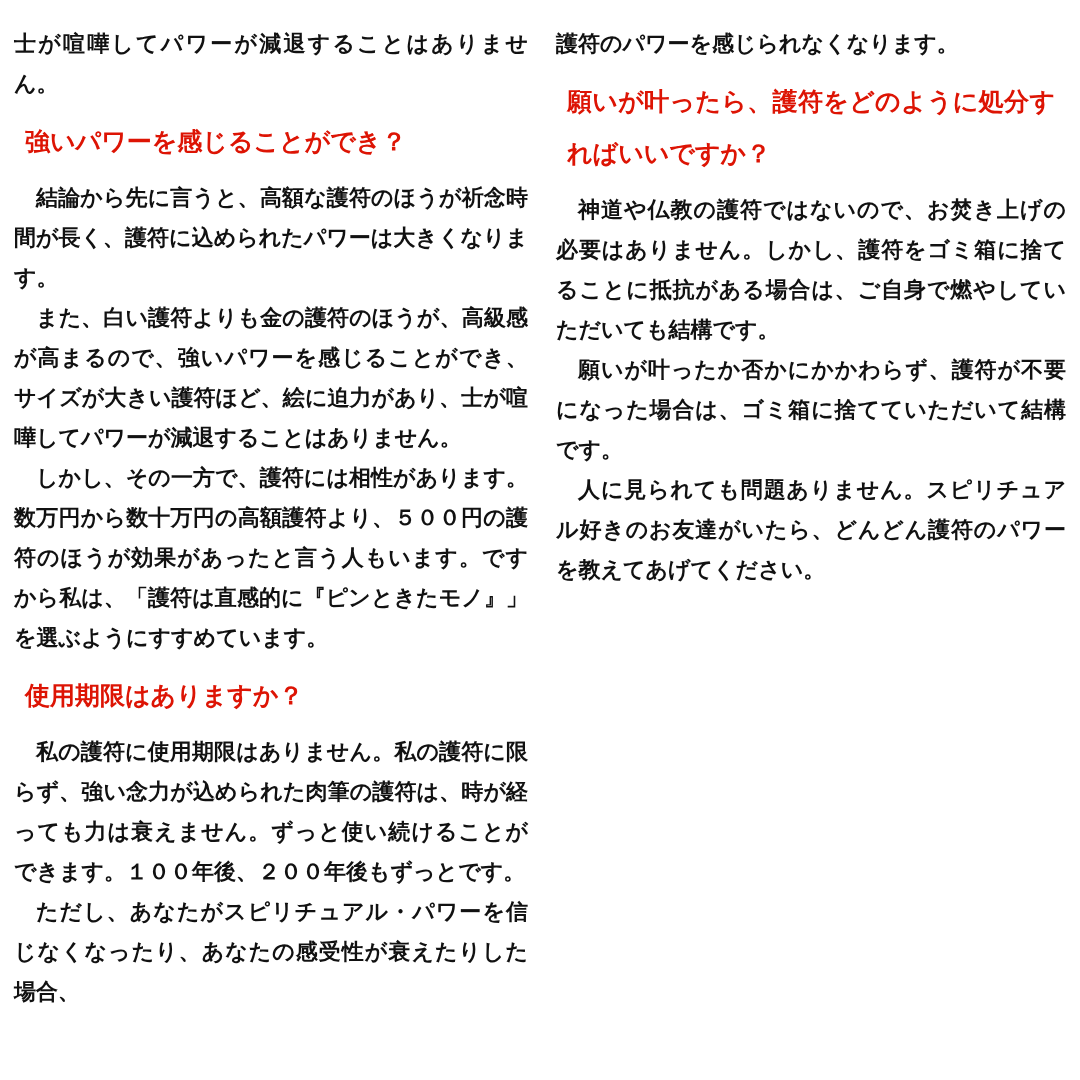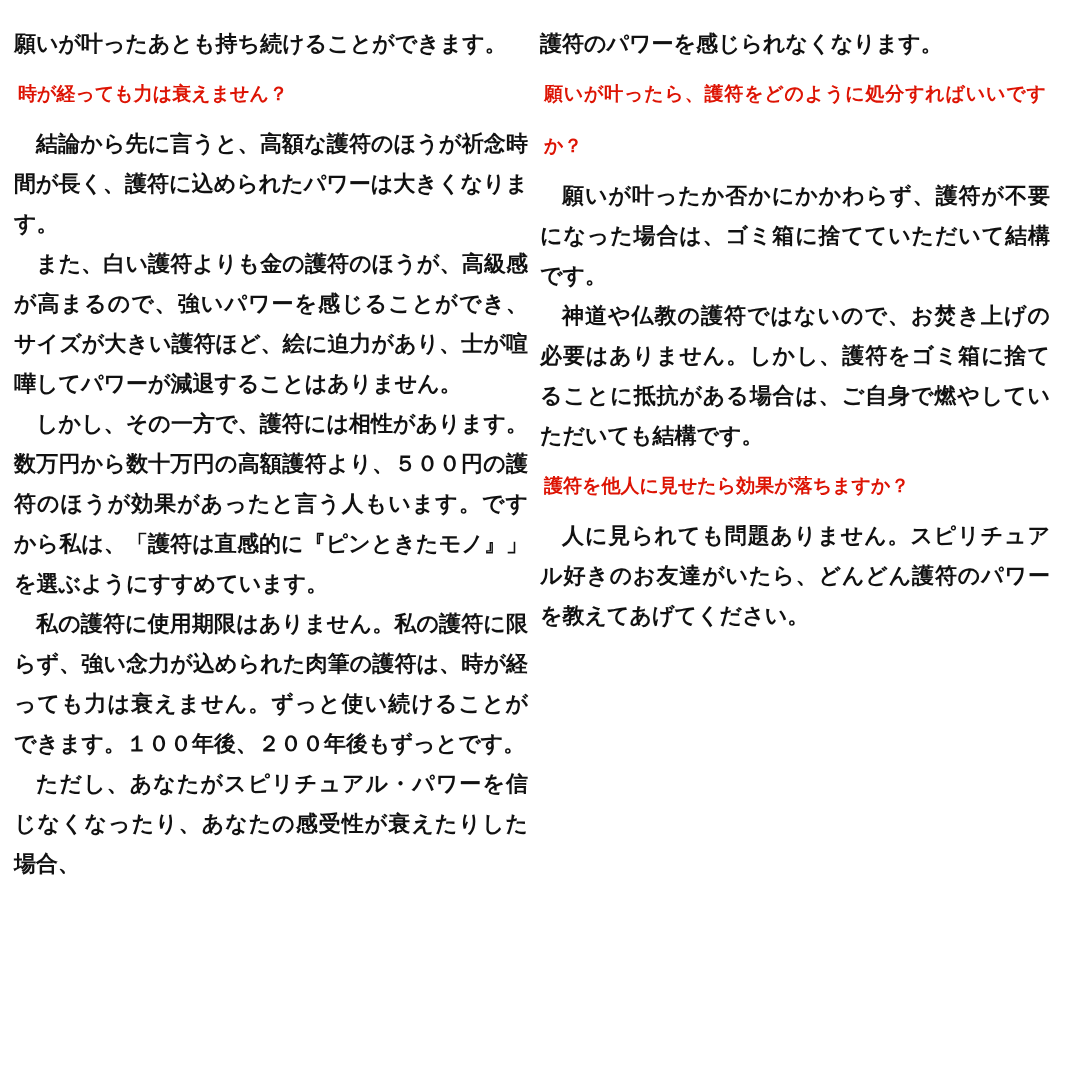--- a/index.html
+++ b/index.html
@@ -19,56 +19,56 @@
   }
   .page {
     position: absolute;
     inset: 0;
   }
   .column {
     position: absolute;
     top: 24px;
   }
   .column-left  { left: 14px;  width: 514px; }
-  .column-right { left: 540px; width: 510px; }
+  .column-right { left: 556px; width: 510px; }
   .para {
     margin: 0;
     font-size: 22px;
     line-height: 40px;
     font-weight: 600;
     color: var(--text-color);
     text-align: justify;
     word-break: break-all;
     letter-spacing: 0;
   }
   .para.indent { text-indent: 1em; }
   .heading {
-    margin: 4px;
-    font-size: 19px;
+    margin: 11px;
+    font-size: 25px;
     line-height: 52px;
     font-weight: 700;
     color: var(--heading-color);
     text-align: justify;
     word-break: break-all;
   }
 </style>
 </head>
 <body>
 
 <div class="page">
   <div class="column column-left">
-      <p class="para">願いが叶ったあとも持ち続けることができます。</p>
-      <h2 class="heading">時が経っても力は衰えません？</h2>
+      <p class="para">士が喧嘩してパワーが減退することはありません。</p>
+      <h2 class="heading">強いパワーを感じることができ？</h2>
       <p class="para indent">結論から先に言うと、高額な護符のほうが祈念時間が長く、護符に込められたパワーは大きくなります。</p>
       <p class="para indent">また、白い護符よりも金の護符のほうが、高級感が高まるので、強いパワーを感じることができ、サイズが大きい護符ほど、絵に迫力があり、士が喧嘩してパワーが減退することはありません。</p>
       <p class="para indent">しかし、その一方で、護符には相性があります。数万円から数十万円の高額護符より、５００円の護符のほうが効果があったと言う人もいます。ですから私は、「護符は直感的に『ピンときたモノ』」を選ぶようにすすめています。</p>
+      <h2 class="heading">使用期限はありますか？</h2>
       <p class="para indent">私の護符に使用期限はありません。私の護符に限らず、強い念力が込められた肉筆の護符は、時が経っても力は衰えません。ずっと使い続けることができます。１００年後、２００年後もずっとです。</p>
       <p class="para indent">ただし、あなたがスピリチュアル・パワーを信じなくなったり、あなたの感受性が衰えたりした場合、</p>
     </div>
   <div class="column column-right">
       <p class="para">護符のパワーを感じられなくなります。</p>
       <h2 class="heading">願いが叶ったら、護符をどのように処分すればいいですか？</h2>
+      <p class="para indent">神道や仏教の護符ではないので、お焚き上げの必要はありません。しかし、護符をゴミ箱に捨てることに抵抗がある場合は、ご自身で燃やしていただいても結構です。</p>
       <p class="para indent">願いが叶ったか否かにかかわらず、護符が不要になった場合は、ゴミ箱に捨てていただいて結構です。</p>
-      <p class="para indent">神道や仏教の護符ではないので、お焚き上げの必要はありません。しかし、護符をゴミ箱に捨てることに抵抗がある場合は、ご自身で燃やしていただいても結構です。</p>
-      <h2 class="heading">護符を他人に見せたら効果が落ちますか？</h2>
       <p class="para indent">人に見られても問題ありません。スピリチュアル好きのお友達がいたら、どんどん護符のパワーを教えてあげてください。</p>
     </div>
 </div>
 
 </body></html>

